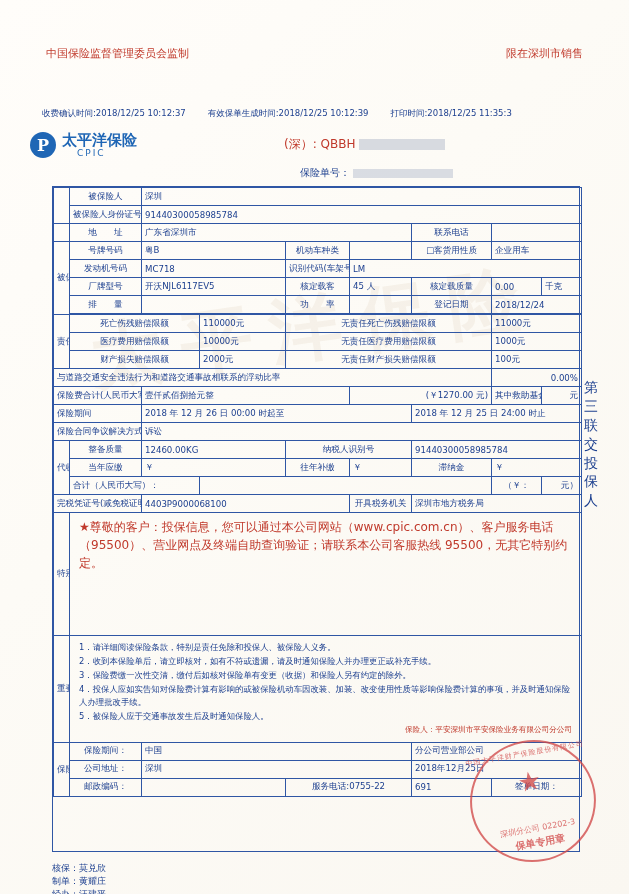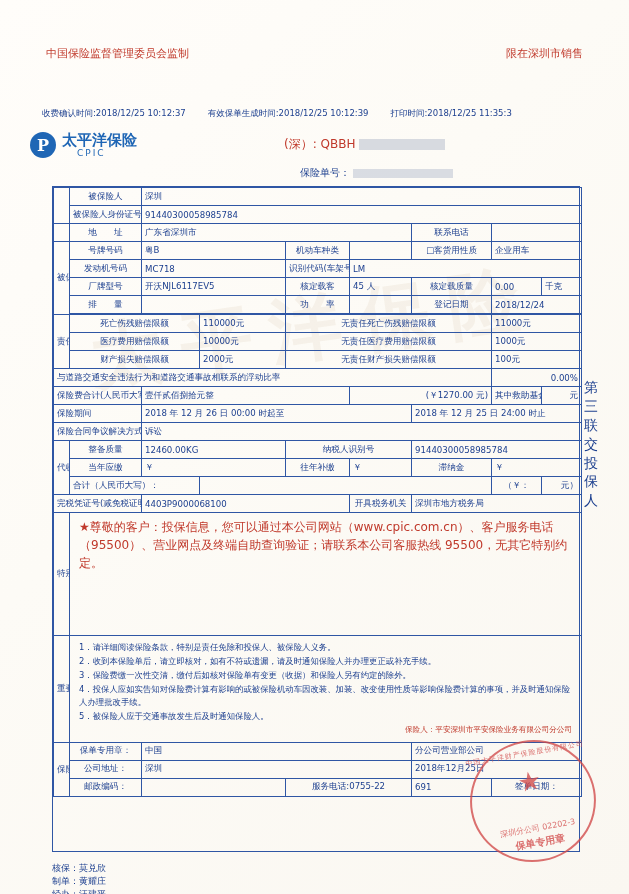--- a/index.html
+++ b/index.html
@@ -312,21 +312,21 @@
             <div>3．保险费缴一次性交清，缴付后如核对保险单有变更（收据）和保险人另有约定的除外。</div>
             <div>4．投保人应如实告知对保险费计算有影响的或被保险机动车因改装、加装、改变使用性质等影响保险费计算的事项，并及时通知保险人办理批改手续。</div>
             <div>5．被保险人应于交通事故发生后及时通知保险人。</div>
             <div class="small" style="text-align:right;color:#c0392b">保险人：平安深圳市平安保险业务有限公司分公司</div>
           </div>
         </td>
       </tr>
 
       <tr>
         <td class="vlbl" rowspan="3">保险人</td>
-        <td class="lbl">保单专用章：</td>
+        <td class="lbl">保险期间：</td>
         <td colspan="4">中国</td>
         <td colspan="3">分公司营业部公司</td>
       </tr>
       <tr>
         <td class="lbl">公司地址：</td>
         <td colspan="4">深圳</td>
         <td colspan="3">2018年12月25日</td>
       </tr>
       <tr>
         <td class="lbl">邮政编码：</td>

